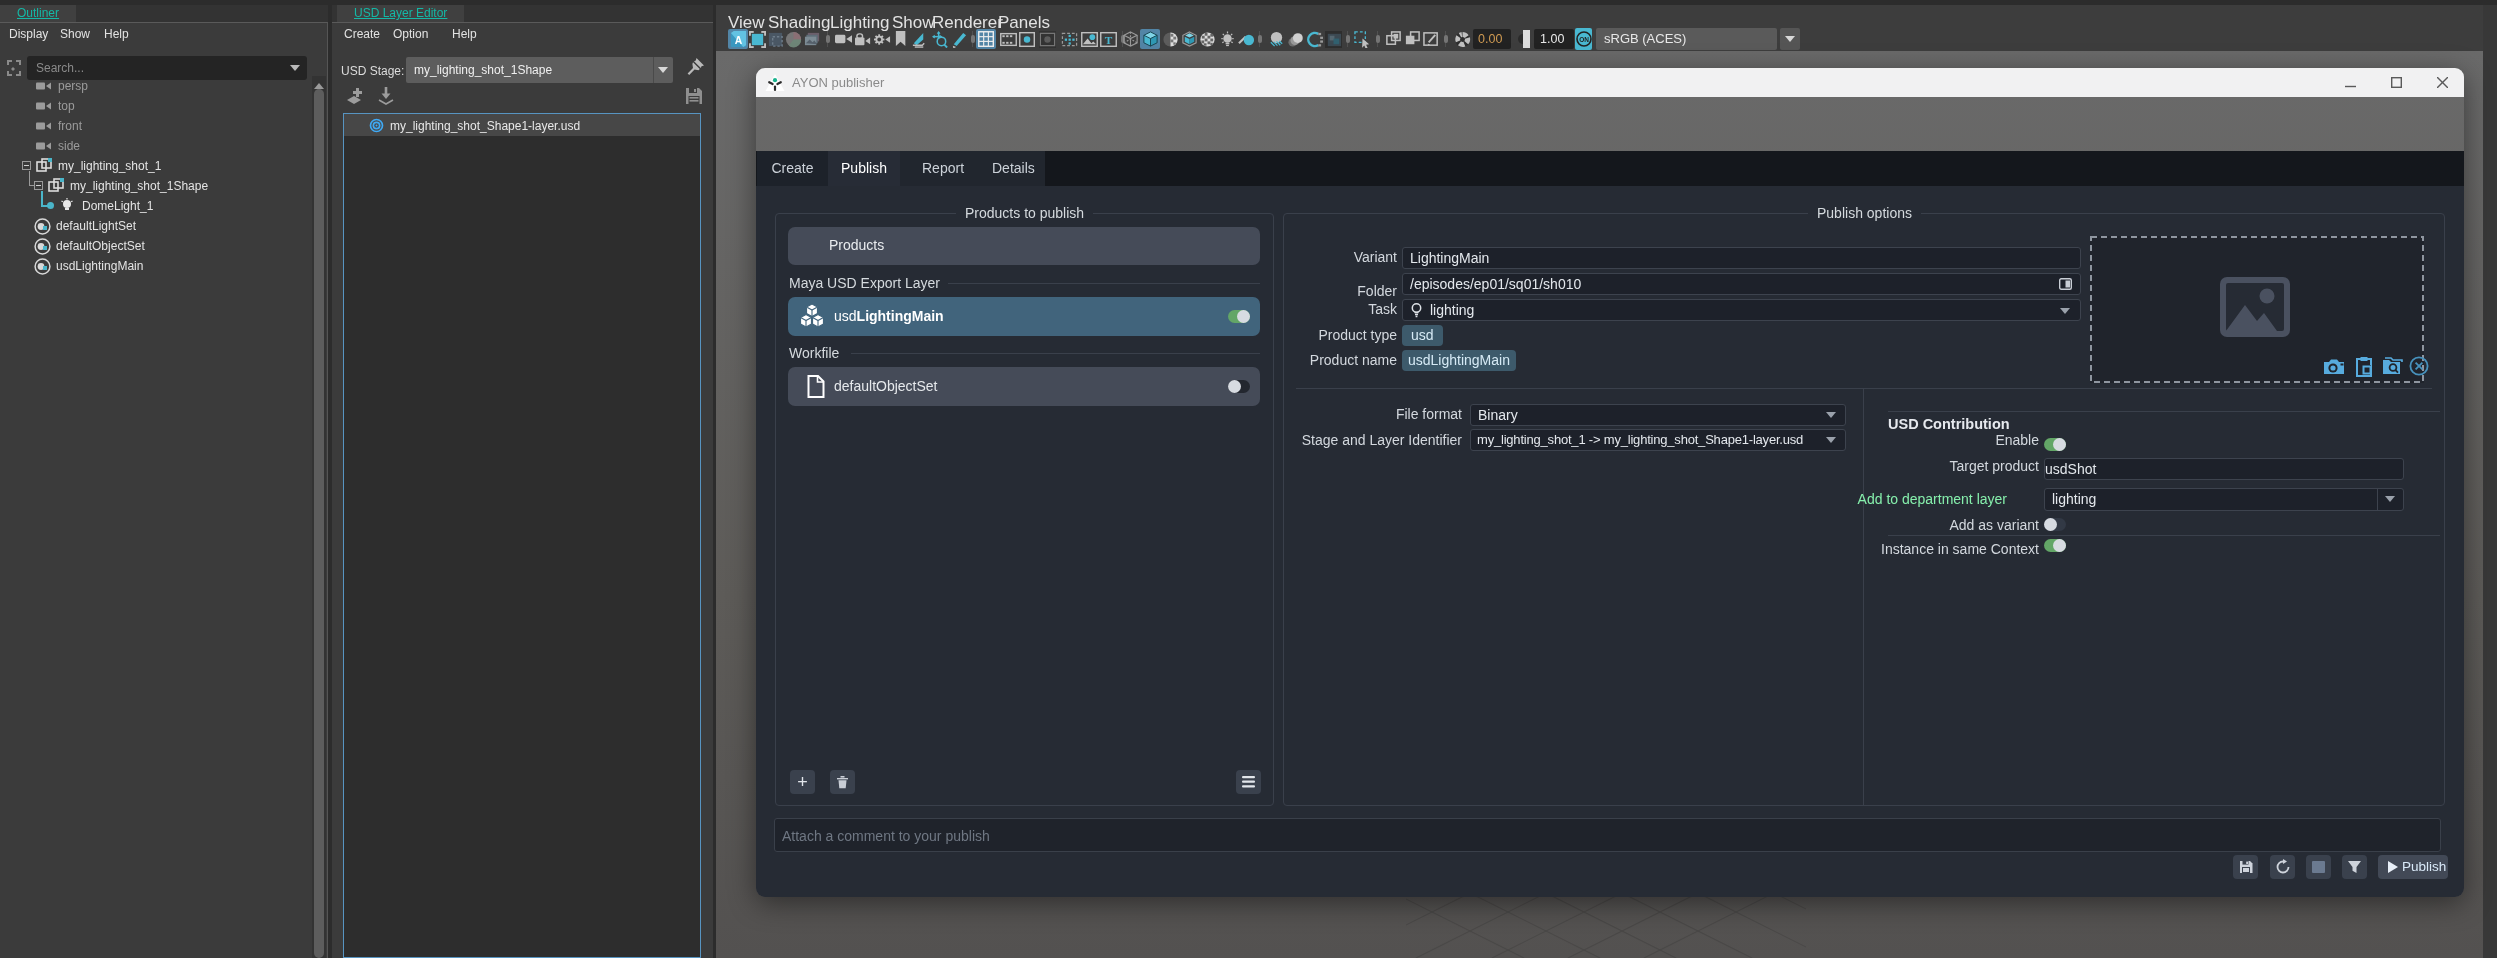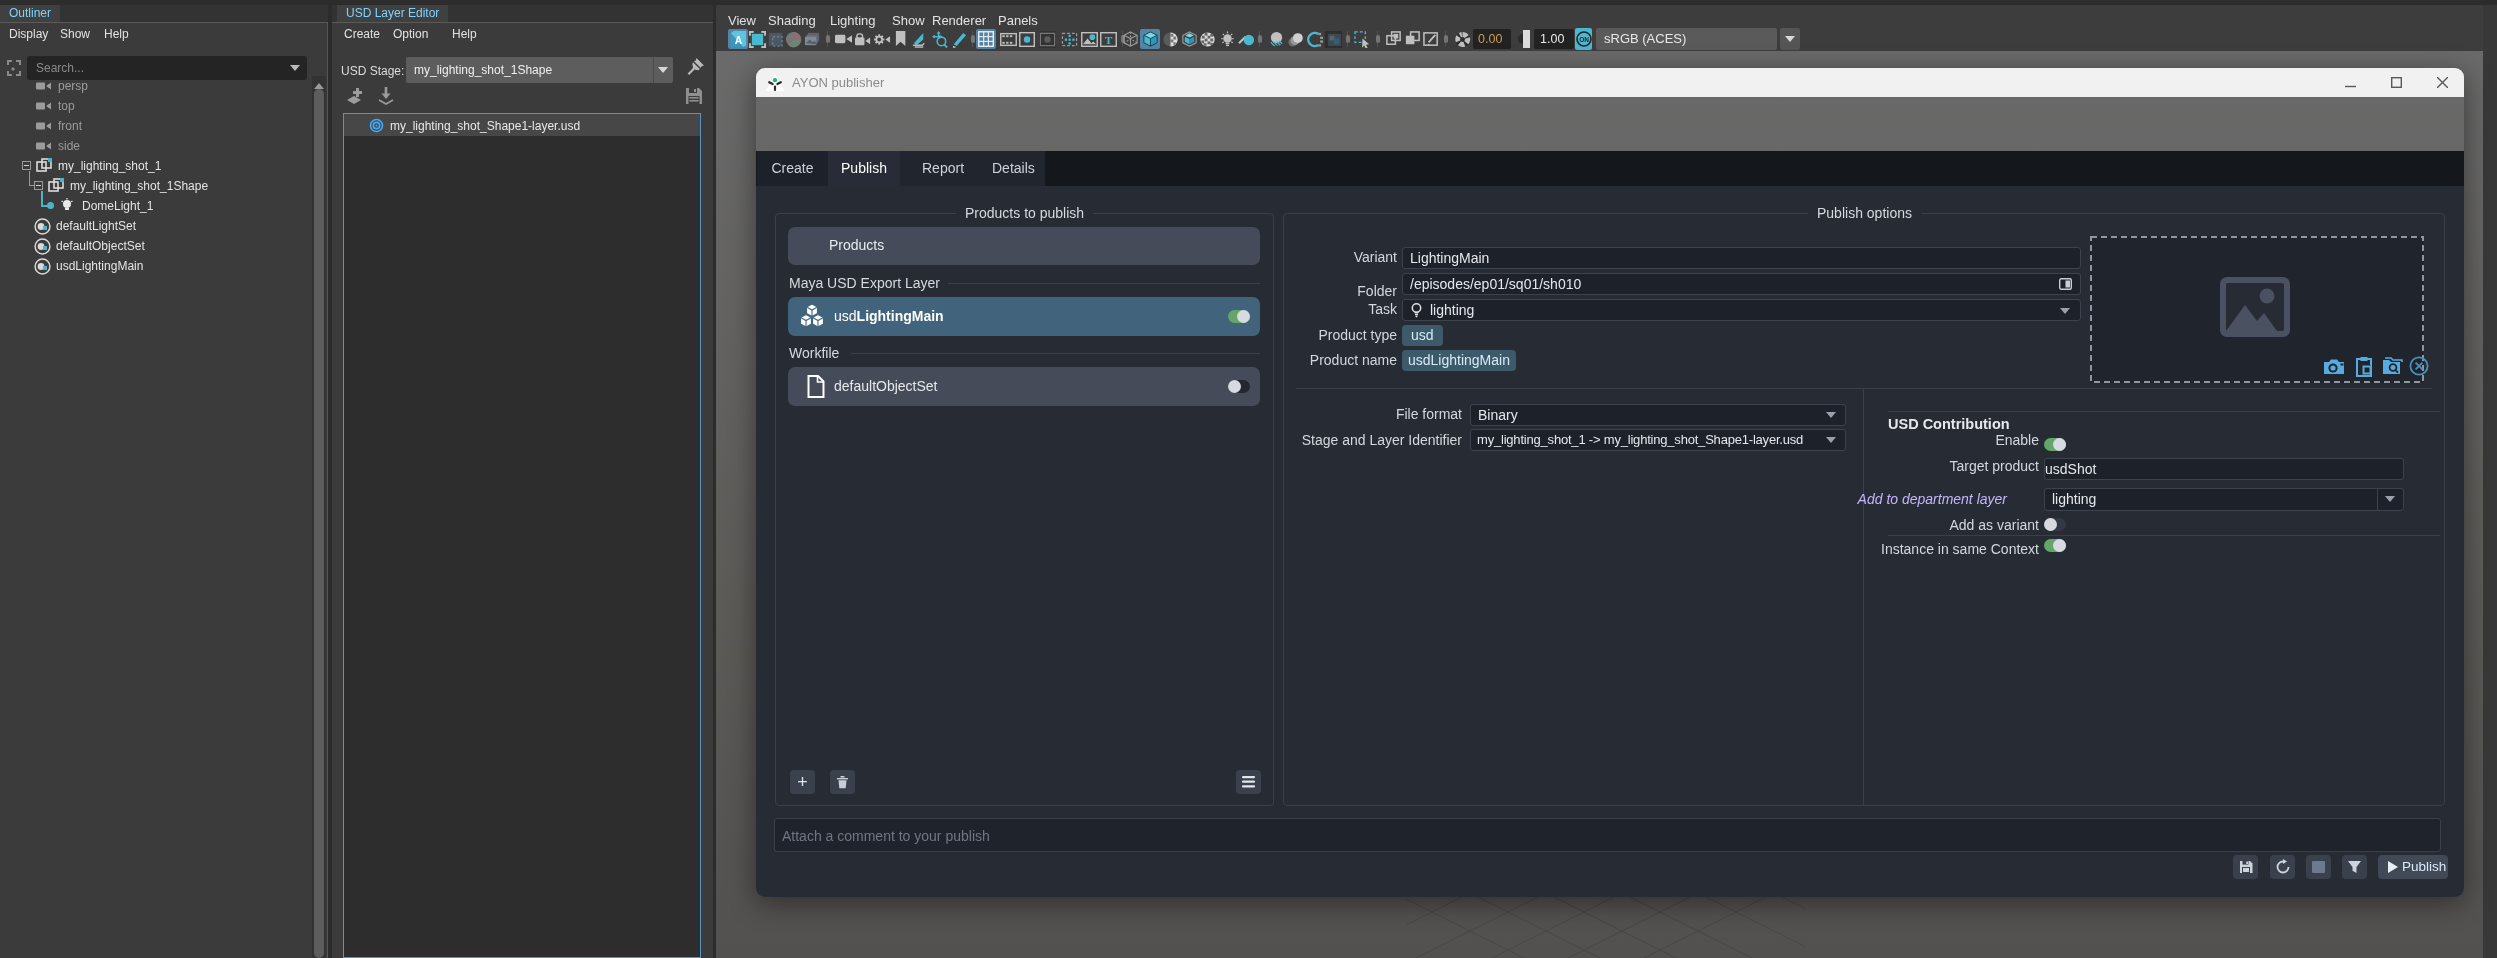--- a/index.html
+++ b/index.html
@@ -2,21 +2,21 @@
 <html><head>
 <meta charset="utf-8">
 <style>
 * { margin:0; padding:0; box-sizing:border-box; }
 html,body { width:2497px; height:958px; overflow:hidden; background:#2c2c2c; font-family:"Liberation Sans", sans-serif; }
 #stage { position:absolute; top:0; left:0; width:2497px; height:958px; background:#2c2c2c; }
 .abs { position:absolute; }
 
 
 .panel { background:#3b3b3b; }
-.ptab { position:absolute; top:5px; height:17px; background:#404040; color:#7dd3fc; font-size:12px; line-height:17px; padding:0 9px; }
+.ptab { position:absolute; top:5px; height:17px; background:#404040; color:#14b8a6; font-size:12px; line-height:17px; padding:0 17px;text-decoration:underline; }
 .tabrow { position:absolute; top:5px; height:17px; background:#333333; width:100%; }
 .menurow { color:#e2e2e2; font-size:12px; }
 .mi { position:absolute; top:0; }
 .menurow span { margin-right:0px; }
 
 
 .trow { position:absolute; height:20px; line-height:20px; font-size:12px; color:#e4e4e4; white-space:nowrap; }
 .trow.gray { color:#9b9b9b; }
 
 
@@ -199,21 +199,21 @@
     <div class="abs" style="left:37px;top:113px;"><svg width="15" height="15" viewBox="0 0 18 18">
           <circle cx="9" cy="9" r="7.2" fill="none" stroke="#3fa9f5" stroke-width="2"></circle>
           <circle cx="9" cy="9" r="3.8" fill="none" stroke="#3fa9f5" stroke-width="2"></circle>
           <circle cx="9" cy="9" r="1.2" fill="#3fa9f5"></circle>
         </svg></div>
     <div class="abs" style="left:58px;top:110px;font-size:12px;color:#e8e8e8;line-height:22px;">my_lighting_shot_Shape1-layer.usd</div>
   </div>
 
   <div class="abs" style="left:716px;top:5px;width:1767px;height:953px;background:#3b3b3b;">
     <div class="abs" style="left:0;top:0;width:1767px;height:46px;background:#3d3d3d;"></div>
-    <div class="abs menurow" style="left:0;top:8px;width:1767px;height:16px;font-size:13px;text-align:right;">
+    <div class="abs menurow" style="left:0;top:8px;width:1767px;height:16px;font-size:17px;text-align:right;">
         <span class="mi" style="left:12px;">View</span>
         <span class="mi" style="left:52px;">Shading</span>
         <span class="mi" style="left:114px;">Lighting</span>
         <span class="mi" style="left:176px;">Show</span>
         <span class="mi" style="left:216px;">Renderer</span>
         <span class="mi" style="left:282px;">Panels</span>
       </div>
     <div id="vtoolbar" class="abs" style="left:0;top:22px;width:1767px;height:24px;">
         <div class="abs" style="left:12px;top:2px;width:20px;height:20px;background:#5285a6;border-radius:2px;"></div>
         <svg class="abs" style="left:14px;top:4px;" width="17" height="17" viewBox="0 0 18 18">
@@ -685,21 +685,21 @@
       <div class="abs" style="left:1107px;top:202px;width:1px;height:418px;background:#3a404b;"></div>
       
       <div class="gline" style="left:1132px;top:225px;width:552px;"></div>
       <div class="abs" style="left:1132px;top:230px;font-size:14.5px;font-weight:bold;color:#e6e9ee;">USD Contribution</div>
       <div class="flabel" style="left:1132px;top:246px;width:151px;">Enable</div>
       <div class="toggle on" style="left:1288px;top:252px;">
           <div class="knob"></div>
         </div>
       <div class="flabel" style="left:1132px;top:272px;width:151px;">Target product</div>
       <div class="finput" style="left:1288px;top:272px;width:360px;height:22px;line-height:20px;">usdShot</div>
-      <div class="flabel" style="left:1050px;top:305px;width:201px;color:#c4b5fd;font-style:italic;">Add to department layer</div>
+      <div class="flabel" style="left:1050px;top:305px;width:201px;color:#86efac;">Add to department layer</div>
       <div class="finput" style="left:1288px;top:302px;width:360px;height:23px;line-height:21px;padding-left:7px;">lighting</div>
       <div class="abs" style="left:1621px;top:303px;width:1px;height:21px;background:#3d434e;"></div><div class="arrow-dn" style="left:1629px;top:310px;"></div>
       <div class="flabel" style="left:1132px;top:331px;width:151px;">Add as variant</div>
       <div class="toggle off" style="left:1288px;top:332px;background:#323945;">
           <div class="knob"></div>
         </div>
       <div class="gline" style="left:1132px;top:349px;width:552px;"></div>
       <div class="flabel" style="left:1082px;top:355px;width:201px;">Instance in same Context</div>
       <div class="toggle on" style="left:1288px;top:353px;">
           <div class="knob"></div>

